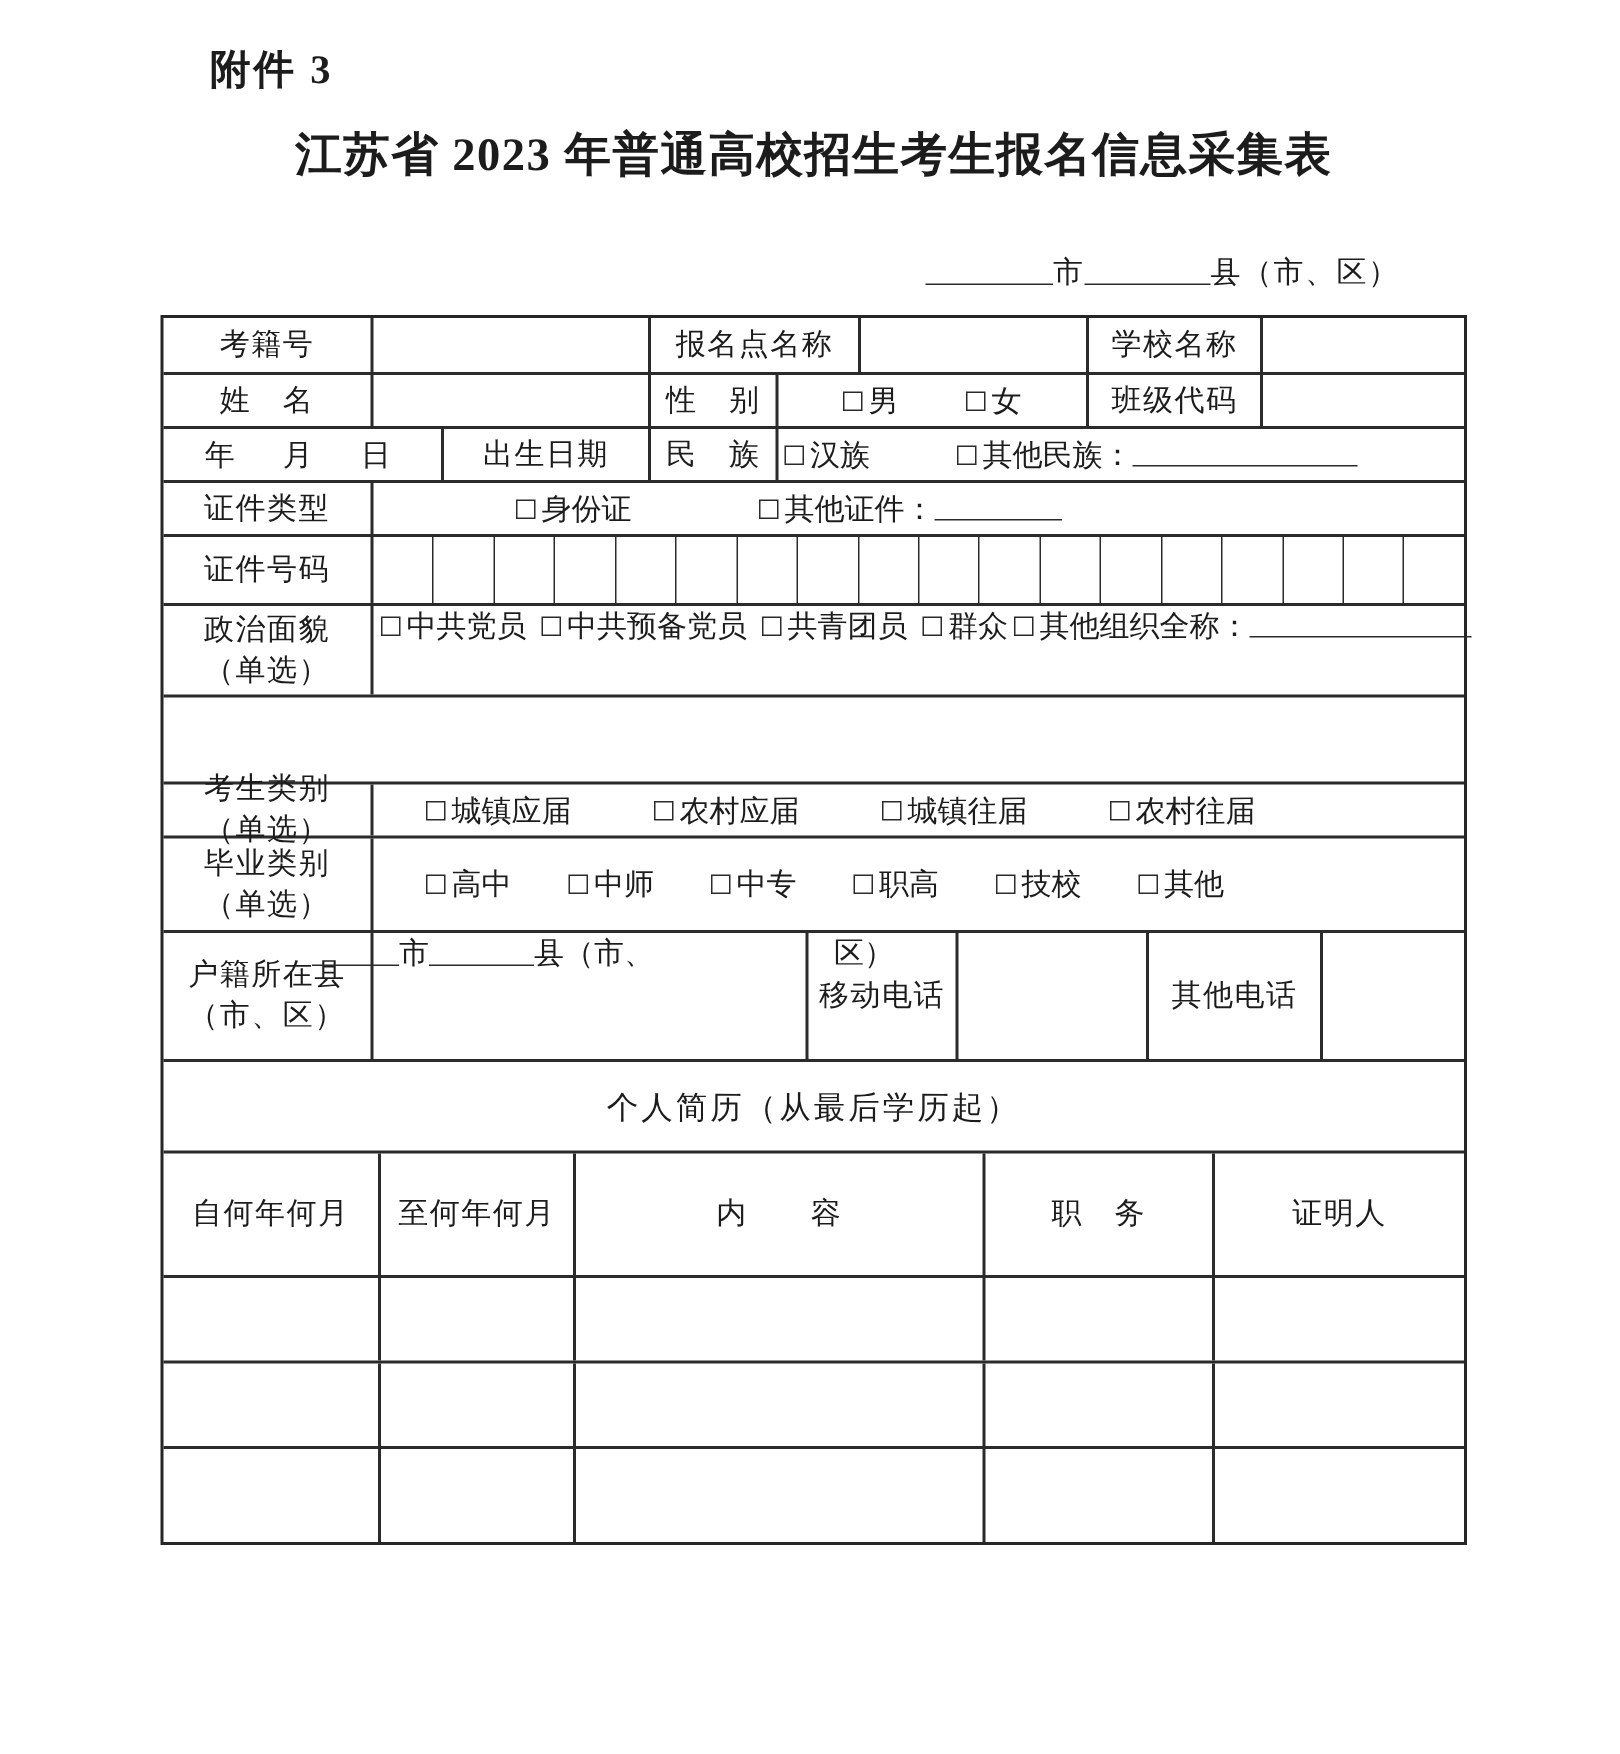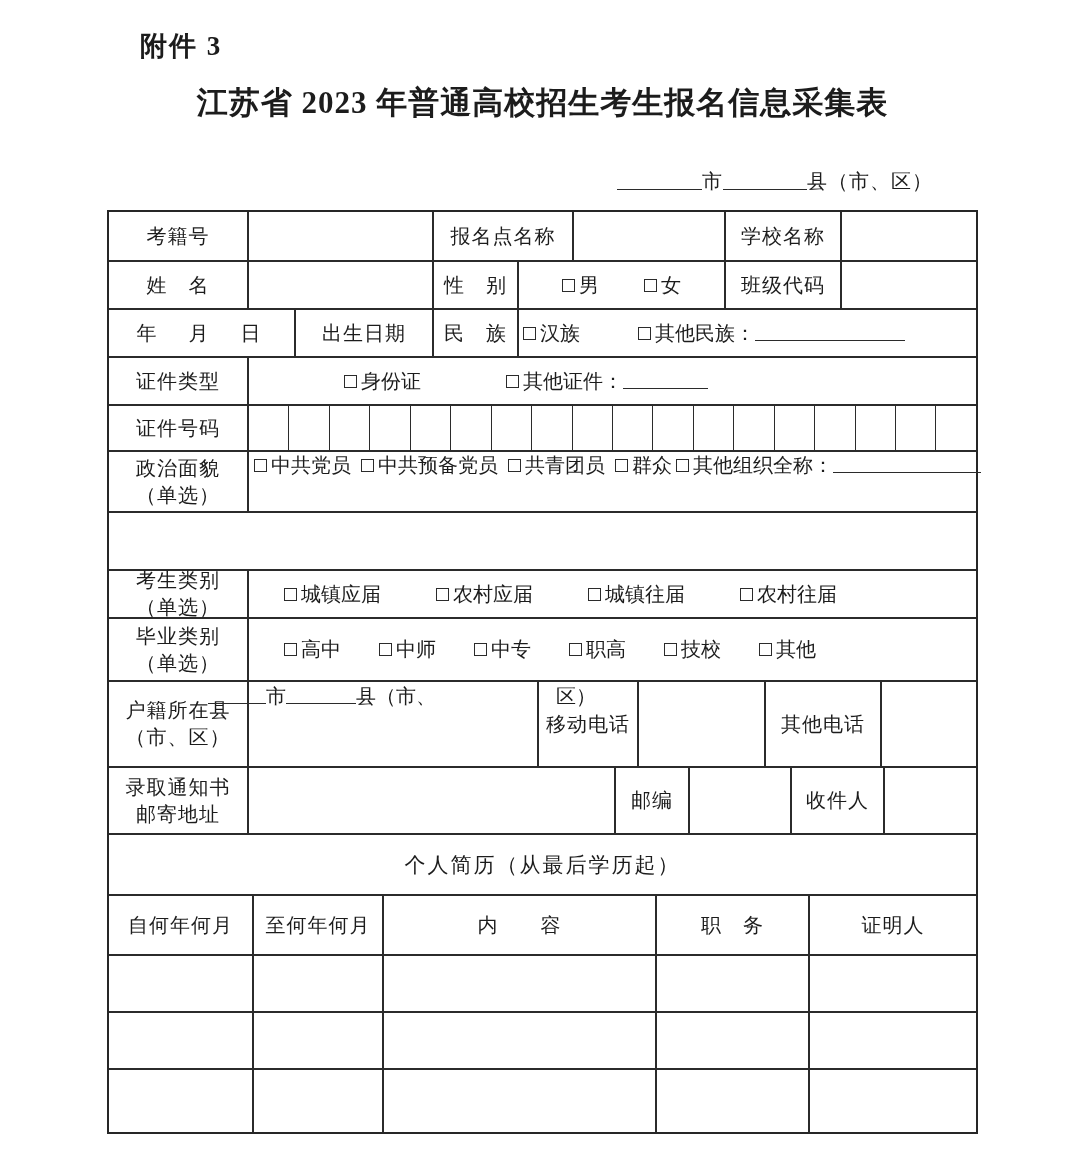--- a/index.html
+++ b/index.html
@@ -47,22 +47,22 @@
   .td{
     border-left:2px solid #2b2b2b;box-sizing:border-box;
     display:flex;align-items:center;min-width:0;
   }
   .td:first-child{border-left:none;}
   .label{justify-content:center;text-align:center;line-height:1.35;letter-spacing:1px;}
   .label .two-line{display:block;}
   .fill{flex:1 1 auto;}
 
   
-  .h48{height:48px}.h46{height:46px}.h61{height:61px}.h58{height:58px}
-  .h63{height:63px}.h70{height:86px}.h67{height:67px}.h65{height:60px}
+  .h48{height:36px}.h46{height:46px}.h61{height:61px}.h58{height:58px}
+  .h63{height:63px}.h70{height:86px}.h67{height:67px}.h65{height:83px}
   .h57{height:57px}.h64{height:64px}
 
   
   .digits{display:flex;align-items:stretch;padding:0;}
   .digits > .digit{flex:1 1 0;}
   .digits > .digit:not(:first-child){border-left:1.8px solid #2b2b2b;}
 
   
   .col{flex-direction:row;align-items:flex-start;justify-content:center;}
   .line{display:flex;align-items:center;white-space:nowrap;}
@@ -288,33 +288,20 @@
         <span class="line" style="padding-left:120px">
             <span>区）</span>
           </span>
       </div>
       <div class="td label" style="flex:0 0 100px">移动电话</div>
       <div class="td" style="flex:0 0 127px"></div>
       <div class="td label" style="flex:0 0 116px">其他电话</div>
       <div class="td fill"></div>
     </div>
 
-    <div class="tr h67">
-      <div class="td label" style="flex:0 0 138px">
-        <span>
-            <span class="two-line">录取通知书</span>
-            <span class="two-line">邮寄地址</span>
-          </span>
-      </div>
-      <div class="td" style="flex:0 0 367px"></div>
-      <div class="td label" style="flex:0 0 74px">邮编</div>
-      <div class="td" style="flex:0 0 102px"></div>
-      <div class="td label" style="flex:0 0 93px">收件人</div>
-      <div class="td fill"></div>
-    </div>
 
     <div class="tr h61">
       <div class="td fill resume-header-cell">个人简历（从最后学历起）</div>
     </div>
 
     <div class="tr h65">
       <div class="td label" style="flex:0 0 143px">自何年何月</div>
       <div class="td label" style="flex:0 0 130px">至何年何月</div>
       <div class="td label" style="flex:0 0 273px">内　　容</div>
       <div class="td label" style="flex:0 0 153px">职　务</div>

